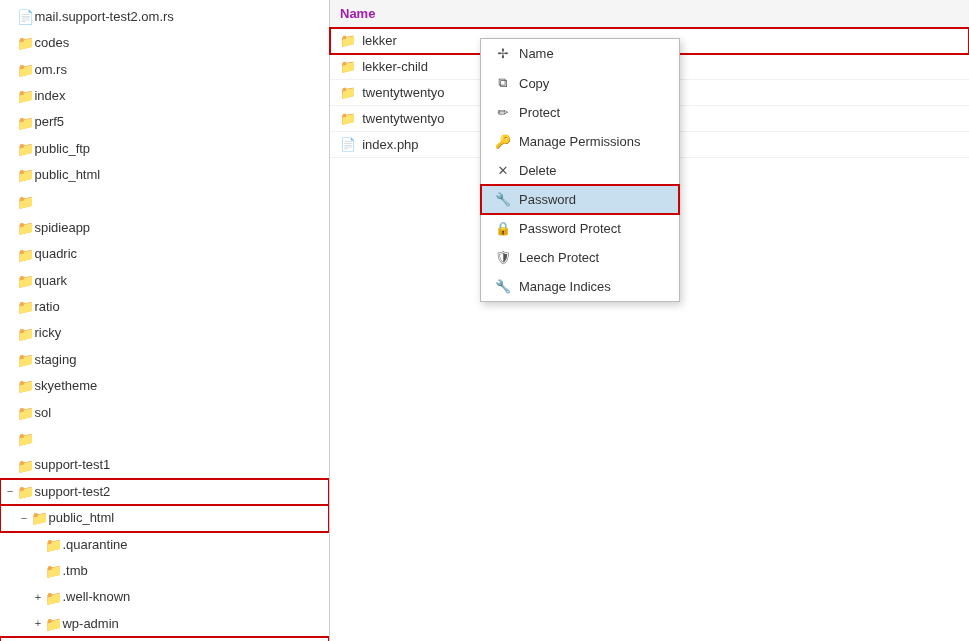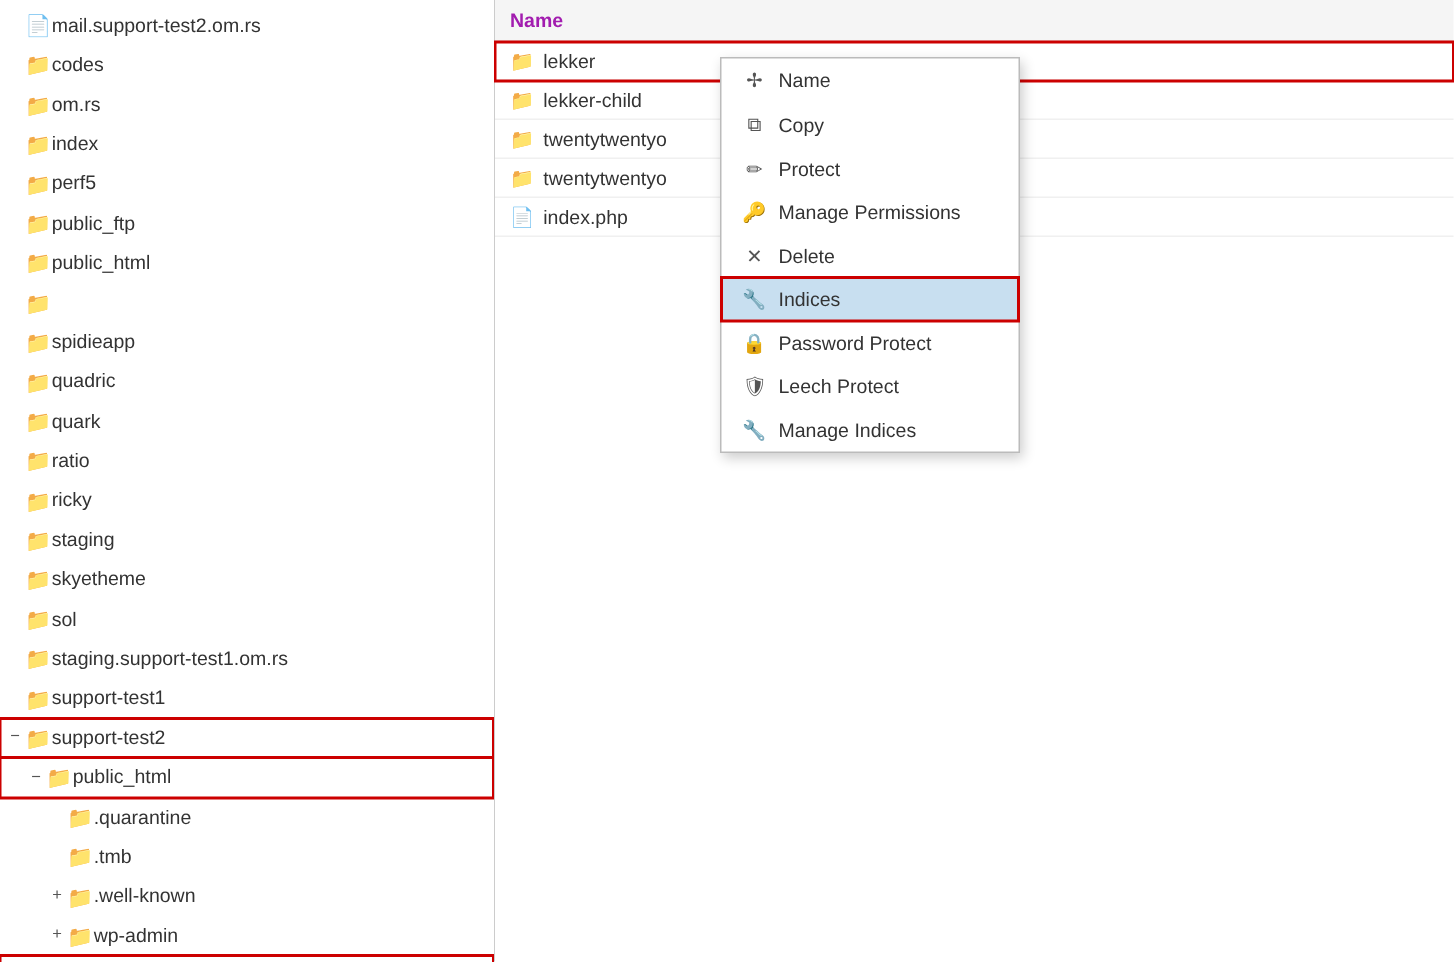--- a/index.html
+++ b/index.html
@@ -211,21 +211,20 @@
       <span>skyetheme</span>
     </div>
     <div class="tree-item" style="padding-left: 4px;">
       <span class="expand-icon">&nbsp;</span>
       <span class="folder-icon">📁</span> 
       <span>sol</span>
     </div>
     <div class="tree-item" style="padding-left: 4px;">
       <span class="expand-icon">&nbsp;</span>
       <span class="folder-icon">📁</span> 
-      <span>staging.support-test1.om.rs</span>
     </div>
     <div class="tree-item" style="padding-left: 4px;">
       <span class="expand-icon">&nbsp;</span>
       <span class="folder-icon">📁</span> 
       <span>support-test1</span>
     </div>
     <div class="tree-item highlighted-item" style="padding-left: 4px;">
       <span class="expand-icon">−</span>
       <span class="folder-icon">📁</span> 
       <span>support-test2</span>
@@ -314,21 +313,21 @@
       <div class="ctx-item">
     <span class="ctx-icon">🔑</span>
     <span>Manage Permissions</span>
   </div>
       <div class="ctx-item">
     <span class="ctx-icon">✕</span>
     <span>Delete</span>
   </div>
       <div class="ctx-item active">
     <span class="ctx-icon">🔧</span>
-    <span>Indices</span>
+    <span>Password</span>
   </div>
       <div class="ctx-item">
     <span class="ctx-icon">🔒</span>
     <span>Password Protect</span>
   </div>
       <div class="ctx-item">
     <span class="ctx-icon">🛡</span>
     <span>Leech Protect</span>
   </div>
       <div class="ctx-item">

